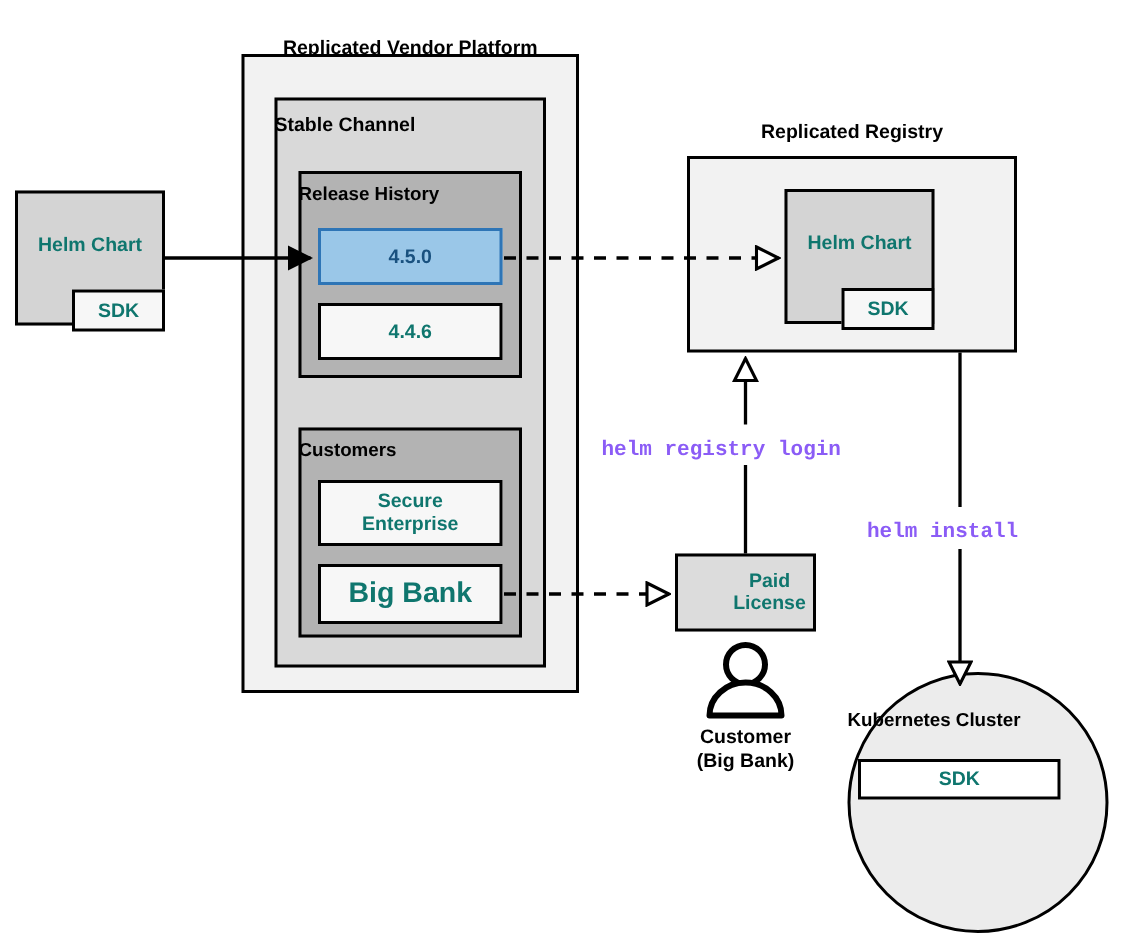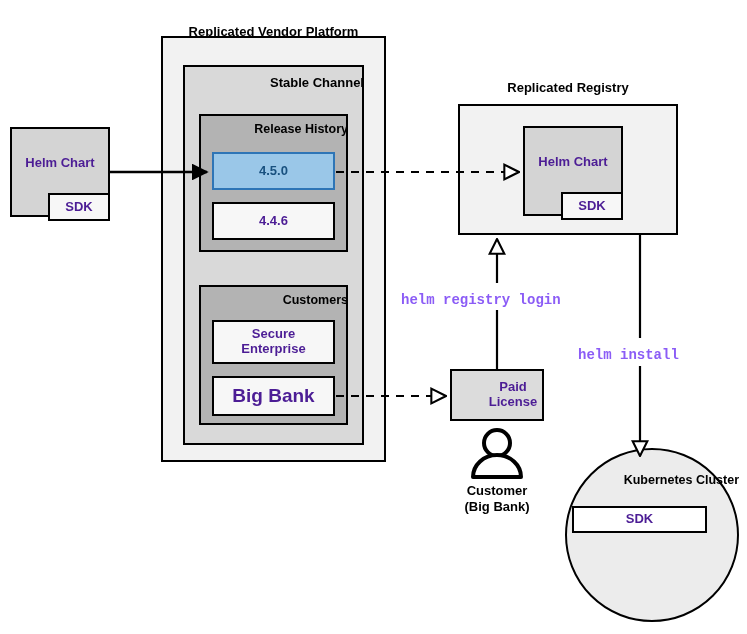--- a/index.html
+++ b/index.html
@@ -21,21 +21,21 @@
   }
   .box {
     position: absolute;
     box-sizing: border-box;
     border: 2px solid #000000;
     display: flex;
     align-items: center;
     justify-content: center;
     text-align: center;
     font-weight: bold;
-    color: #4c1d95;
+    color: #0f766e;
     line-height: 1.15;
   }
   .title {
     position: absolute;
     font-weight: bold;
     color: #000000;
     text-align: center;
     white-space: nowrap;
   }
   .mono {
@@ -80,21 +80,21 @@
     top: 0;
     width: 747px;
     height: 634px;
     pointer-events: none;
   }
   .grouplabel {
     position: absolute;
     font-weight: bold;
     color: #000000;
     white-space: nowrap;
-    text-align: right;
+    text-align: left;
   }
 </style>
 </head>
 <body>
 
 <div id="canvas">
 
   <div class="title" style="left:161px; top:24px; width:225px; font-size:13px;">Replicated Vendor Platform</div>
 
   <div class="title" style="left:458px; top:80px; width:220px; font-size:13px;">Replicated Registry</div>

